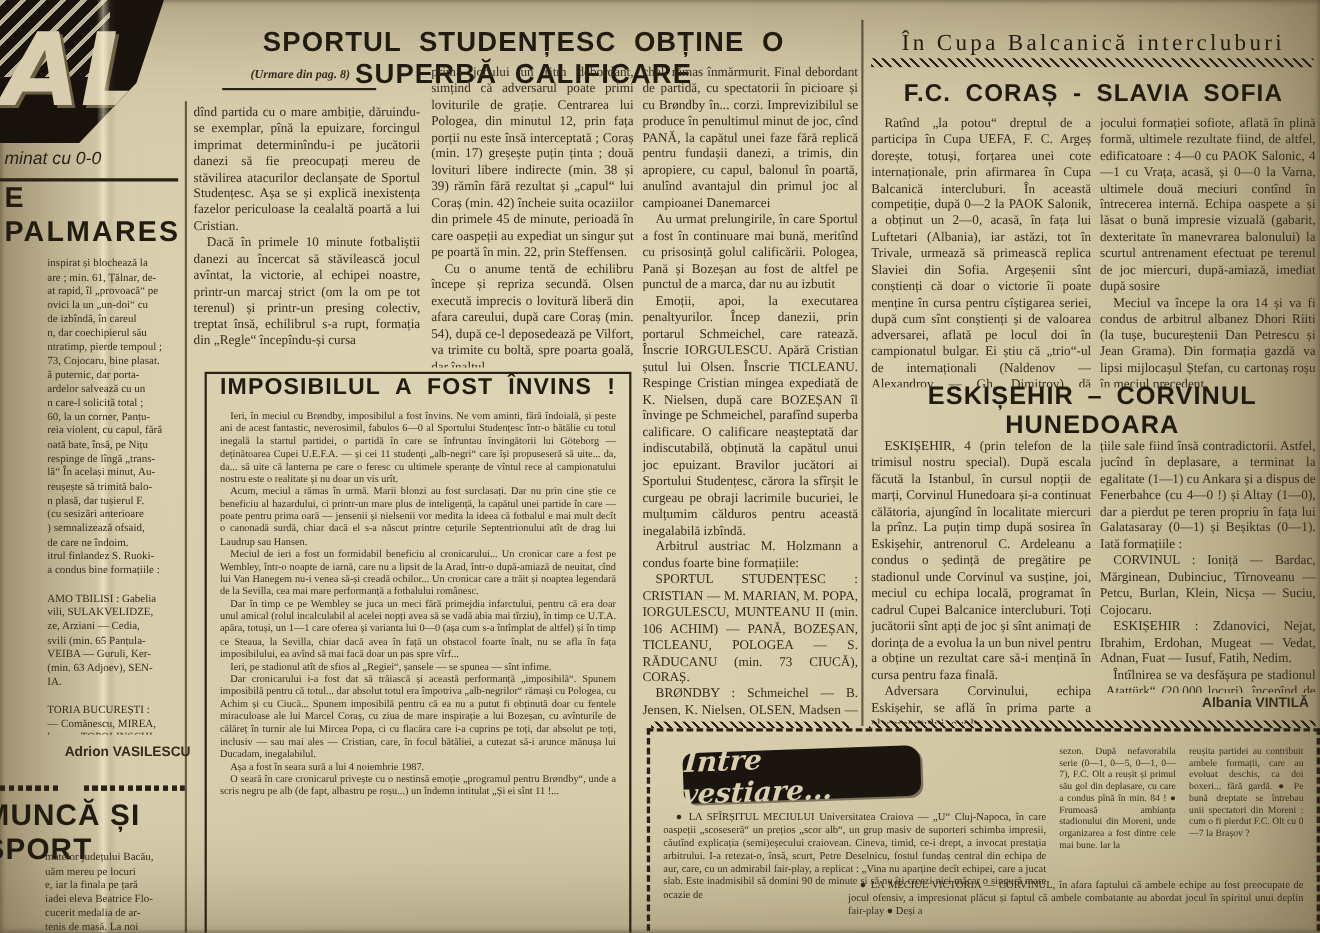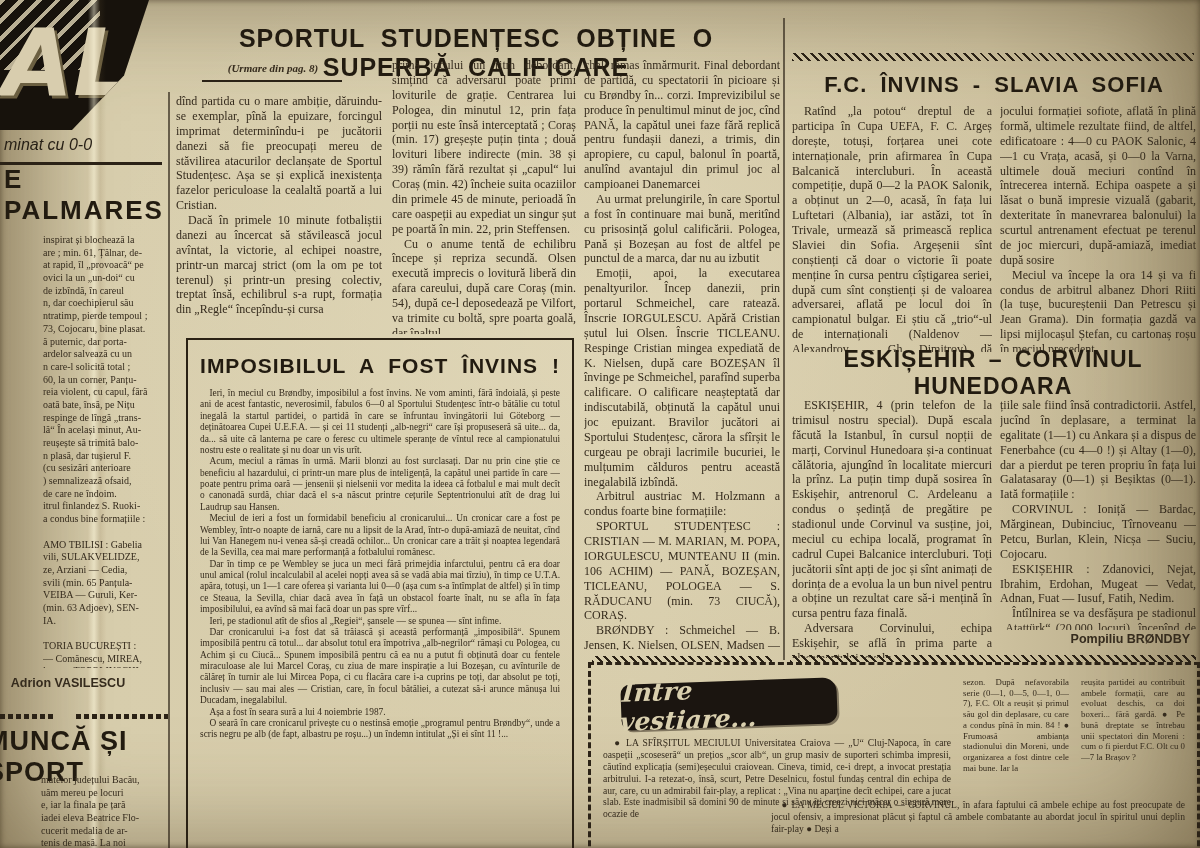--- a/index.html
+++ b/index.html
@@ -84,21 +84,21 @@
 (min. 63 Adjoev),  SEN-
 IA.
 
 TORIA     BUCUREȘTI :
 —  Comănescu,  MIREA,
 lomon,  TOPOLINSCHI  —
 ,  COJOCARU,  ENE  —
 (min.  77  Henzel),  Au-
 Valșcovici   (min.   65
 ie).</div>
-  <div class="abs byline small-center" style="left:0;top:676px;width:136px;font-size:12.5px;">Adrion VASILESCU</div>
+  <div class="abs byline small-center" style="left:0;top:676px;width:136px;font-size:12.5px;padding-left:48px;">Adrion VASILESCU</div>
   <div class="abs hatchbar" style="left:0;top:714px;width:56px;height:5px;"></div>
   <div class="abs hatchbar" style="left:76px;top:714px;width:92px;height:5px;"></div>
   <div class="abs headline" style="left:-14px;top:726px;width:200px;font-size:27px;letter-spacing:1px;text-align:left;">MUNCĂ ȘI SPORT</div>
   <div class="abs frag-text" style="left:2px;top:774px;width:164px;height:74px;">matelor județului Bacău,
 uăm  mereu  pe  locuri
 e, iar la finala pe țară
 iadei eleva Beatrice Flo-
 cucerit  medalia  de  ar-
 tenis de masă. La noi
 ctică cu precădere hand-
@@ -116,48 +116,49 @@
  Cu o anume tentă de echilibru începe și repriza secundă. Olsen execută imprecis o lovitură liberă din afara careului, după care Coraș (min. 54), după ce-l deposedează pe Vilfort, va trimite cu boltă, spre poarta goală, dar înaltul</div>
   <div class="abs body-text" style="left:584px;top:58px;width:196px;height:592px;">chel, rămas înmărmurit. Final debordant de partidă, cu spectatorii în picioare și cu Brøndby în... corzi. Imprevizibilul se produce în penultimul minut de joc, cînd PANĂ, la capătul unei faze fără replică pentru fundașii danezi, a trimis, din apropiere, cu capul, balonul în poartă, anulînd avantajul din primul joc al campioanei Danemarcei
  Au urmat prelungirile, în care Sportul a fost în continuare mai bună, meritînd cu prisosință golul calificării. Pologea, Pană și Bozeșan au fost de altfel pe punctul de a marca, dar nu au izbutit
  Emoții, apoi, la executarea penaltyurilor. Încep danezii, prin portarul Schmeichel, care ratează. Înscrie IORGULESCU. Apără Cristian șutul lui Olsen. Înscrie TICLEANU. Respinge Cristian mingea expediată de K. Nielsen, după care BOZEȘAN îl învinge pe Schmeichel, parafînd superba calificare. O calificare neașteptată dar indiscutabilă, obținută la capătul unui joc epuizant. Bravilor jucători ai Sportului Studențesc, cărora la sfîrșit le curgeau pe obraji lacrimile bucuriei, le mulțumim călduros pentru această inegalabilă izbîndă.
  Arbitrul austriac M. Holzmann a condus foarte bine formațiile:
  SPORTUL STUDENȚESC : CRISTIAN — M. MARIAN, M. POPA, IORGULESCU, MUNTEANU II (min. 106 ACHIM) — PANĂ, BOZEȘAN, TICLEANU, POLOGEA — S. RĂDUCANU (min. 73 CIUCĂ), CORAȘ.
  BRØNDBY : Schmeichel — B. Jensen, K. Nielsen, OLSEN, Madsen — Steffensen (min. 56 Torben), Chrois, Christensen — B. Laudrup (min. 81 Ostergaard), C. NIELSEN, Vilfort.</div>
   <div class="abs zigzag" style="left:592px;top:656px;width:180px;height:6px;"></div>
 
   <div class="abs boxed" style="left:186px;top:338px;width:384px;height:520px;padding:0;">
-    <div class="headline" style="margin-top:14px;font-size:21px;word-spacing:7px;">IMPOSIBILUL A FOST ÎNVINS !</div>
+    <div class="headline" style="font-size:21px;word-spacing:7px;">IMPOSIBILUL A FOST ÎNVINS !</div>
     <div class="body-text" style="margin:10px 12px 0 12px;height:460px;font-size:9.4px;line-height:1.21;"> Ieri, în meciul cu Brøndby, imposibilul a fost învins. Ne vom aminti, fără îndoială, și peste ani de acest fantastic, neverosimil, fabulos 6—0 al Sportului Studențesc într-o bătălie cu totul inegală la startul partidei, o partidă în care se înfruntau învingătorii lui Göteborg — deținătoarea Cupei U.E.F.A. — și cei 11 studenți „alb-negri“ care își propuseseră să uite... da, da... să uite că lanterna pe care o feresc cu ultimele speranțe de vîntul rece al campionatului nostru este o realitate și nu doar un vis urît.
  Acum, meciul a rămas în urmă. Marii blonzi au fost surclasați. Dar nu prin cine știe ce beneficiu al hazardului, ci printr-un mare plus de inteligență, la capătul unei partide în care — poate pentru prima oară — jensenii și nielsenii vor medita la ideea că fotbalul e mai mult decît o canonadă surdă, chiar dacă el s-a născut printre cețurile Septentrionului atît de drag lui Laudrup sau Hansen.
  Meciul de ieri a fost un formidabil beneficiu al cronicarului... Un cronicar care a fost pe Wembley, într-o noapte de iarnă, care nu a lipsit de la Arad, într-o după-amiază de neuitat, cînd lui Van Hanegem nu-i venea să-și creadă ochilor... Un cronicar care a trăit și noaptea legendară de la Sevilla, cea mai mare performanță a fotbalului românesc.
  Dar în timp ce pe Wembley se juca un meci fără primejdia infarctului, pentru că era doar unul amical (rolul incalculabil al acelei nopți avea să se vadă abia mai tîrziu), în timp ce U.T.A. apăra, totuși, un 1—1 care oferea și varianta lui 0—0 (așa cum s-a întîmplat de altfel) și în timp ce Steaua, la Sevilla, chiar dacă avea în față un obstacol foarte înalt, nu se afla în fața imposibilului, ea avînd să mai facă doar un pas spre vîrf...
  Ieri, pe stadionul atît de sfios al „Regiei“, șansele — se spunea — sînt infime.
  Dar cronicarului i-a fost dat să trăiască și această performanță „imposibilă“. Spunem imposibilă pentru că totul... dar absolut totul era împotriva „alb-negrilor“ rămași cu Pologea, cu Achim și cu Ciucă... Spunem imposibilă pentru că ea nu a putut fi obținută doar cu fentele miraculoase ale lui Marcel Coraș, cu ziua de mare inspirație a lui Bozeșan, cu avînturile de călăreț în turnir ale lui Mircea Popa, ci cu flacăra care i-a cuprins pe toți, dar absolut pe toți, inclusiv — sau mai ales — Cristian, care, în focul bătăliei, a cutezat să-i arunce mănușa lui Ducadam, inegalabilul.
  Așa a fost în seara sură a lui 4 noiembrie 1987.
  O seară în care cronicarul privește cu o nestinsă emoție „programul pentru Brøndby“, unde a scris negru pe alb (de fapt, albastru pe roșu...) un îndemn intitulat „Și ei sînt 11 !...</div>
   </div>
 
   <div class="vline" style="left:783px;top:18px;height:642px;"></div>
 
+  <div class="abs" style="left:790px;top:26px;width:408px;text-align:center;font-size:21px;letter-spacing:3px;color:#241d12;">În Cupa Balcanică intercluburi</div>
   <div class="abs zigzag" style="left:792px;top:53px;width:402px;height:8px;"></div>
 
-  <div class="abs headline" style="left:790px;top:72px;width:408px;font-size:22px;word-spacing:6px;">F.C.  ÎNVINS - SLAVIA  SOFIA</div>
+  <div class="abs headline" style="left:790px;top:72px;width:408px;font-size:22px;word-spacing:6px;">F.C.  CORAȘ - SLAVIA  SOFIA</div>
   <div class="abs body-text" style="left:792px;top:104px;width:200px;height:248px;"> Ratînd „la potou“ dreptul de a participa în Cupa UEFA, F. C. Argeș dorește, totuși, forțarea unei cote internaționale, prin afirmarea în Cupa Balcanică intercluburi. În această competiție, după 0—2 la PAOK Salonik, a obținut un 2—0, acasă, în fața lui Luftetari (Albania), iar astăzi, tot în Trivale, urmează să primească replica Slaviei din Sofia. Argeșenii sînt conștienți că doar o victorie îi poate menține în cursa pentru cîștigarea seriei, după cum sînt conștienți și de valoarea adversarei, aflată pe locul doi în campionatul bulgar. Ei știu că „trio“-ul de internaționali (Naldenov — Alexandrov — Gh. Dimitrov) dă consistență</div>
   <div class="abs body-text" style="left:1000px;top:104px;width:196px;height:248px;">jocului formației sofiote, aflată în plină formă, ultimele rezultate fiind, de altfel, edificatoare : 4—0 cu PAOK Salonic, 4—1 cu Vrața, acasă, și 0—0 la Varna, ultimele două meciuri contînd în întrecerea internă. Echipa oaspete a și lăsat o bună impresie vizuală (gabarit, dexteritate în manevrarea balonului) la scurtul antrenament efectuat pe terenul de joc miercuri, după-amiază, imediat după sosire
  Meciul va începe la ora 14 și va fi condus de arbitrul albanez Dhori Riiti (la tușe, bucureștenii Dan Petrescu și Jean Grama). Din formația gazdă va lipsi mijlocașul Ștefan, cu cartonaș roșu în meciul precedent.</div>
 
   <div class="abs headline" style="left:788px;top:346px;width:410px;font-size:23px;word-spacing:5px;">ESKIȘEHIR – CORVINUL  HUNEDOARA</div>
   <div class="abs body-text" style="left:792px;top:398px;width:200px;height:260px;"> ESKIȘEHIR, 4 (prin telefon de la trimisul nostru special). După escala făcută la Istanbul, în cursul nopții de marți, Corvinul Hunedoara și-a continuat călătoria, ajungînd în localitate miercuri la prînz. La puțin timp după sosirea în Eskișehir, antrenorul C. Ardeleanu a condus o ședință de pregătire pe stadionul unde Corvinul va susține, joi, meciul cu echipa locală, programat în cadrul Cupei Balcanice intercluburi. Toți jucătorii sînt apți de joc și sînt animați de dorința de a evolua la un bun nivel pentru a obține un rezultat care să-i mențină în cursa pentru faza finală.
  Adversara Corvinului, echipa Eskișehir, se află în prima parte a clasamentului, evolu-</div>
   <div class="abs body-text" style="left:1000px;top:398px;width:196px;height:232px;">țiile sale fiind însă contradictorii. Astfel, jucînd în deplasare, a terminat la egalitate (1—1) cu Ankara și a dispus de Fenerbahce (cu 4—0 !) și Altay (1—0), dar a pierdut pe teren propriu în fața lui Galatasaray (0—1) și Beșiktas (0—1). Iată formațiile :
  CORVINUL : Ioniță — Bardac, Mărginean, Dubinciuc, Tîrnoveanu — Petcu, Burlan, Klein, Nicșa — Suciu, Cojocaru.
  ESKIȘEHIR : Zdanovici, Nejat, Ibrahim, Erdohan, Mugeat — Vedat, Adnan, Fuat — Iusuf, Fatih, Nedim.
  Întîlnirea se va desfășura pe stadionul „Atattürk“ (20.000 locuri), începînd de la ora 14,00 și va fi arbitrată de Anton Vasiliev (Bulgaria).</div>
-  <div class="abs byline" style="left:1000px;top:632px;width:190px;text-align:right;font-size:12.5px;">Pompiliu BRØNDBY</div>
+  <div class="abs byline" style="left:1000px;top:632px;width:190px;text-align:right;font-size:12.5px;">Albania VINTILĂ</div>
   <div class="abs zigzag" style="left:790px;top:655px;width:406px;height:7px;"></div>
 
   <div class="abs dashed-box" style="left:588px;top:662px;width:606px;height:196px;">
     <div class="abs banner" style="left:30px;top:16px;width:216px;height:46px;">
       <span>Între vestiare...</span>
     </div>
     <div class="abs body-text" style="left:12px;top:72px;width:348px;height:116px;font-size:9.6px;"> ● LA SFÎRȘITUL MECIULUI Universitatea Craiova — „U“ Cluj-Napoca, în care oaspeții „scoseseră“ un prețios „scor alb“, un grup masiv de suporteri schimba impresii, căutînd explicația (semi)eșecului craiovean. Cineva, timid, ce-i drept, a invocat prestația arbitrului. I-a retezat-o, însă, scurt, Petre Deselnicu, fostul fundaș central din echipa de aur, care, cu un admirabil fair-play, a replicat : „Vina nu aparține decît echipei, care a jucat slab. Este inadmisibil să domini 90 de minute și să nu îți creezi nici măcar o singură mare ocazie de</div>
     <div class="abs body-text" style="left:372px;top:12px;width:106px;height:118px;font-size:8.8px;line-height:1.22;">sezon. După nefavorabila serie (0—1, 0—5, 0—1, 0—7), F.C. Olt a reușit și primul său gol din deplasare, cu care a condus pînă în min. 84 ! ● Frumoasă ambianța stadionului din Moreni, unde organizarea a fost dintre cele mai bune. Iar la</div>
     <div class="abs body-text" style="left:490px;top:12px;width:104px;height:118px;font-size:8.8px;line-height:1.22;">reușita partidei au contribuit ambele formații, care au evoluat deschis, ca doi boxeri... fără gardă. ● Pe bună dreptate se întrebau unii spectatori din Moreni : cum o fi pierdut F.C. Olt cu 0—7 la Brașov ?</div>
     <div class="abs body-text" style="left:180px;top:134px;width:414px;height:54px;font-size:9.6px;"> ● LA MECIUL VICTORIA — CORVINUL, în afara faptului că ambele echipe au fost preocupate de jocul ofensiv, a impresionat plăcut și faptul că ambele combatante au abordat jocul în spiritul unui deplin fair-play ● Deși a</div>

